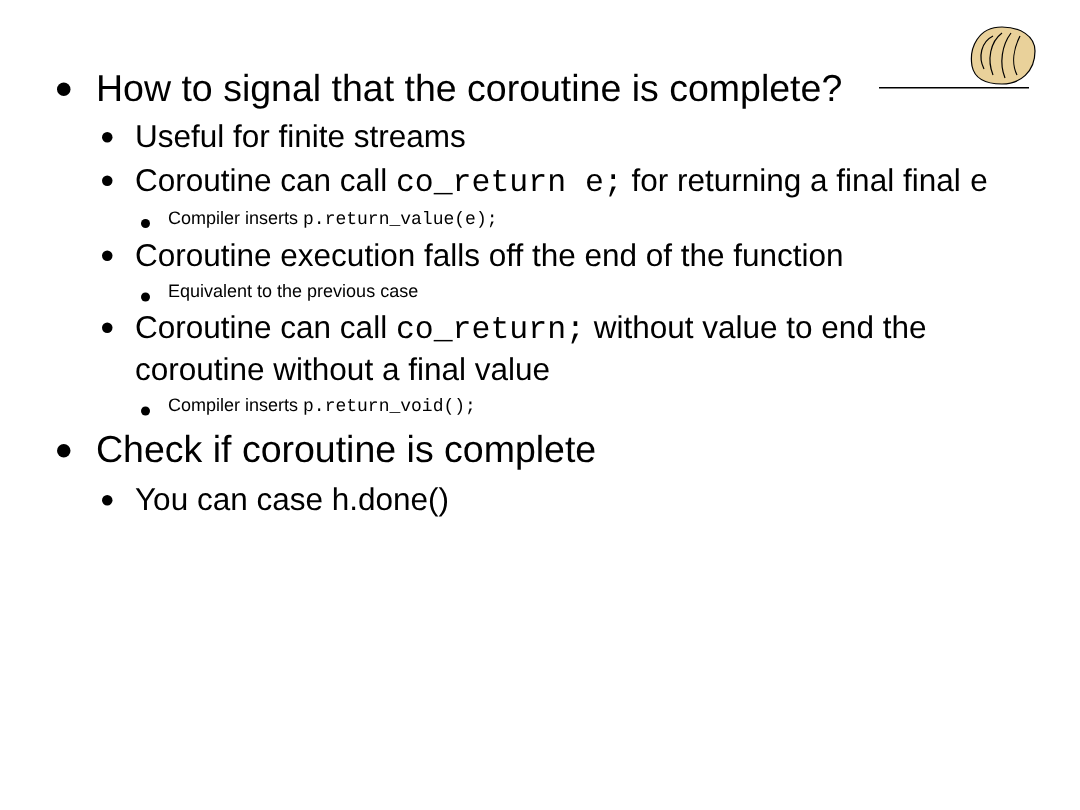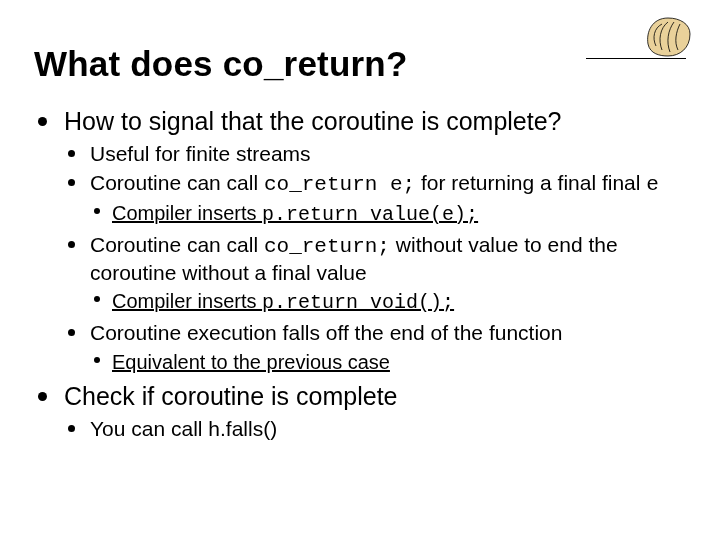--- a/index.html
+++ b/index.html
@@ -85,24 +85,23 @@
     width: 7px;
     height: 7px;
   }
   
   ul.l3 {
     margin-top: 2px;
     margin-bottom: 4px;
   }
   ul.l3 > li {
     padding-left: 22px;
-    font-size: 20px;
+    font-size: 12px;
     line-height: 1.3;
     margin-bottom: 2px;
-    text-decoration: underline;
   }
   ul.l3 > li.b::before {
     left: 4px;
     top: 8px;
     width: 6px;
     height: 6px;
   }
   .code {
     font-family: "Courier New", Courier, monospace;
     margin-top: 12px;
@@ -120,60 +119,59 @@
       <g fill="none" stroke="#000" stroke-width="0.8">
         <path d="M28 4 C12 4 6 18 8 30 C10 40 20 42 28 42 C40 42 50 34 50 20 C50 10 40 4 28 4 Z" fill="#e9d19a"></path>
         <path d="M22 10 C14 14 12 24 16 32"></path>
         <path d="M28 8 C20 14 18 26 22 36"></path>
         <path d="M34 8 C28 16 26 28 30 38"></path>
         <path d="M40 10 C36 18 34 28 38 36"></path>
       </g>
     </svg>
   </div>
 
-  <h1>What does co_return?</h1>
 
   <ul class="l1">
 
     <li class="b">
       <span>How to signal that the coroutine is complete?</span>
       <ul class="l2">
         <li class="b">
           <span>Useful for finite streams</span>
         </li>
         <li class="b">
           <span>Coroutine can call </span><span class="code">co_return e;</span><span> for returning a final final </span><span class="code">e</span>
           <ul class="l3">
             <li class="b">
               <span>Compiler inserts </span><span class="code">p.return_value(e);</span>
             </li>
           </ul>
         </li>
         <li class="b">
+          <span>Coroutine execution falls off the end of the function</span>
+          <ul class="l3">
+            <li class="b">
+              <span>Equivalent to the previous case</span>
+            </li>
+          </ul>
+        </li>
+        <li class="b">
           <span>Coroutine can call </span><span class="code">co_return;</span><span> without value to end the coroutine without a final value</span>
           <ul class="l3">
             <li class="b">
               <span>Compiler inserts </span><span class="code">p.return_void();</span>
-            </li>
-          </ul>
-        </li>
-        <li class="b">
-          <span>Coroutine execution falls off the end of the function</span>
-          <ul class="l3">
-            <li class="b">
-              <span>Equivalent to the previous case</span>
             </li>
           </ul>
         </li>
       </ul>
     </li>
 
     <li class="b">
       <span>Check if coroutine is complete</span>
       <ul class="l2">
         <li class="b">
-          <span>You can call h.falls()</span>
+          <span>You can case h.done()</span>
         </li>
       </ul>
     </li>
 
   </ul>
 </div>
 
 </body></html>

